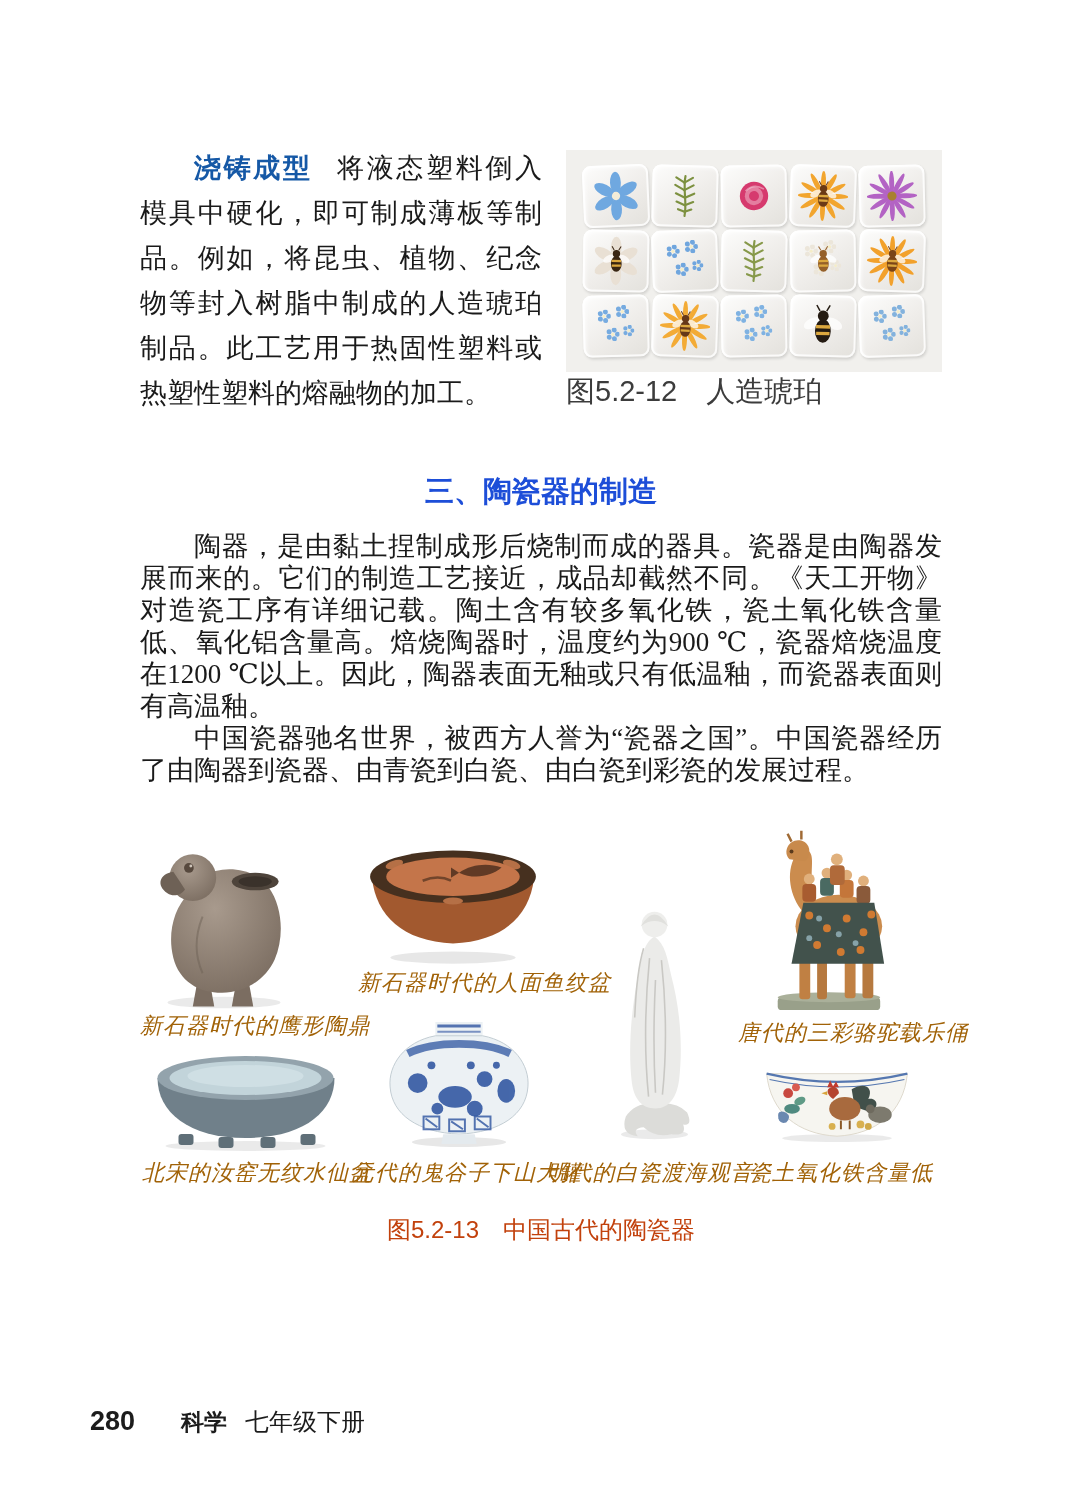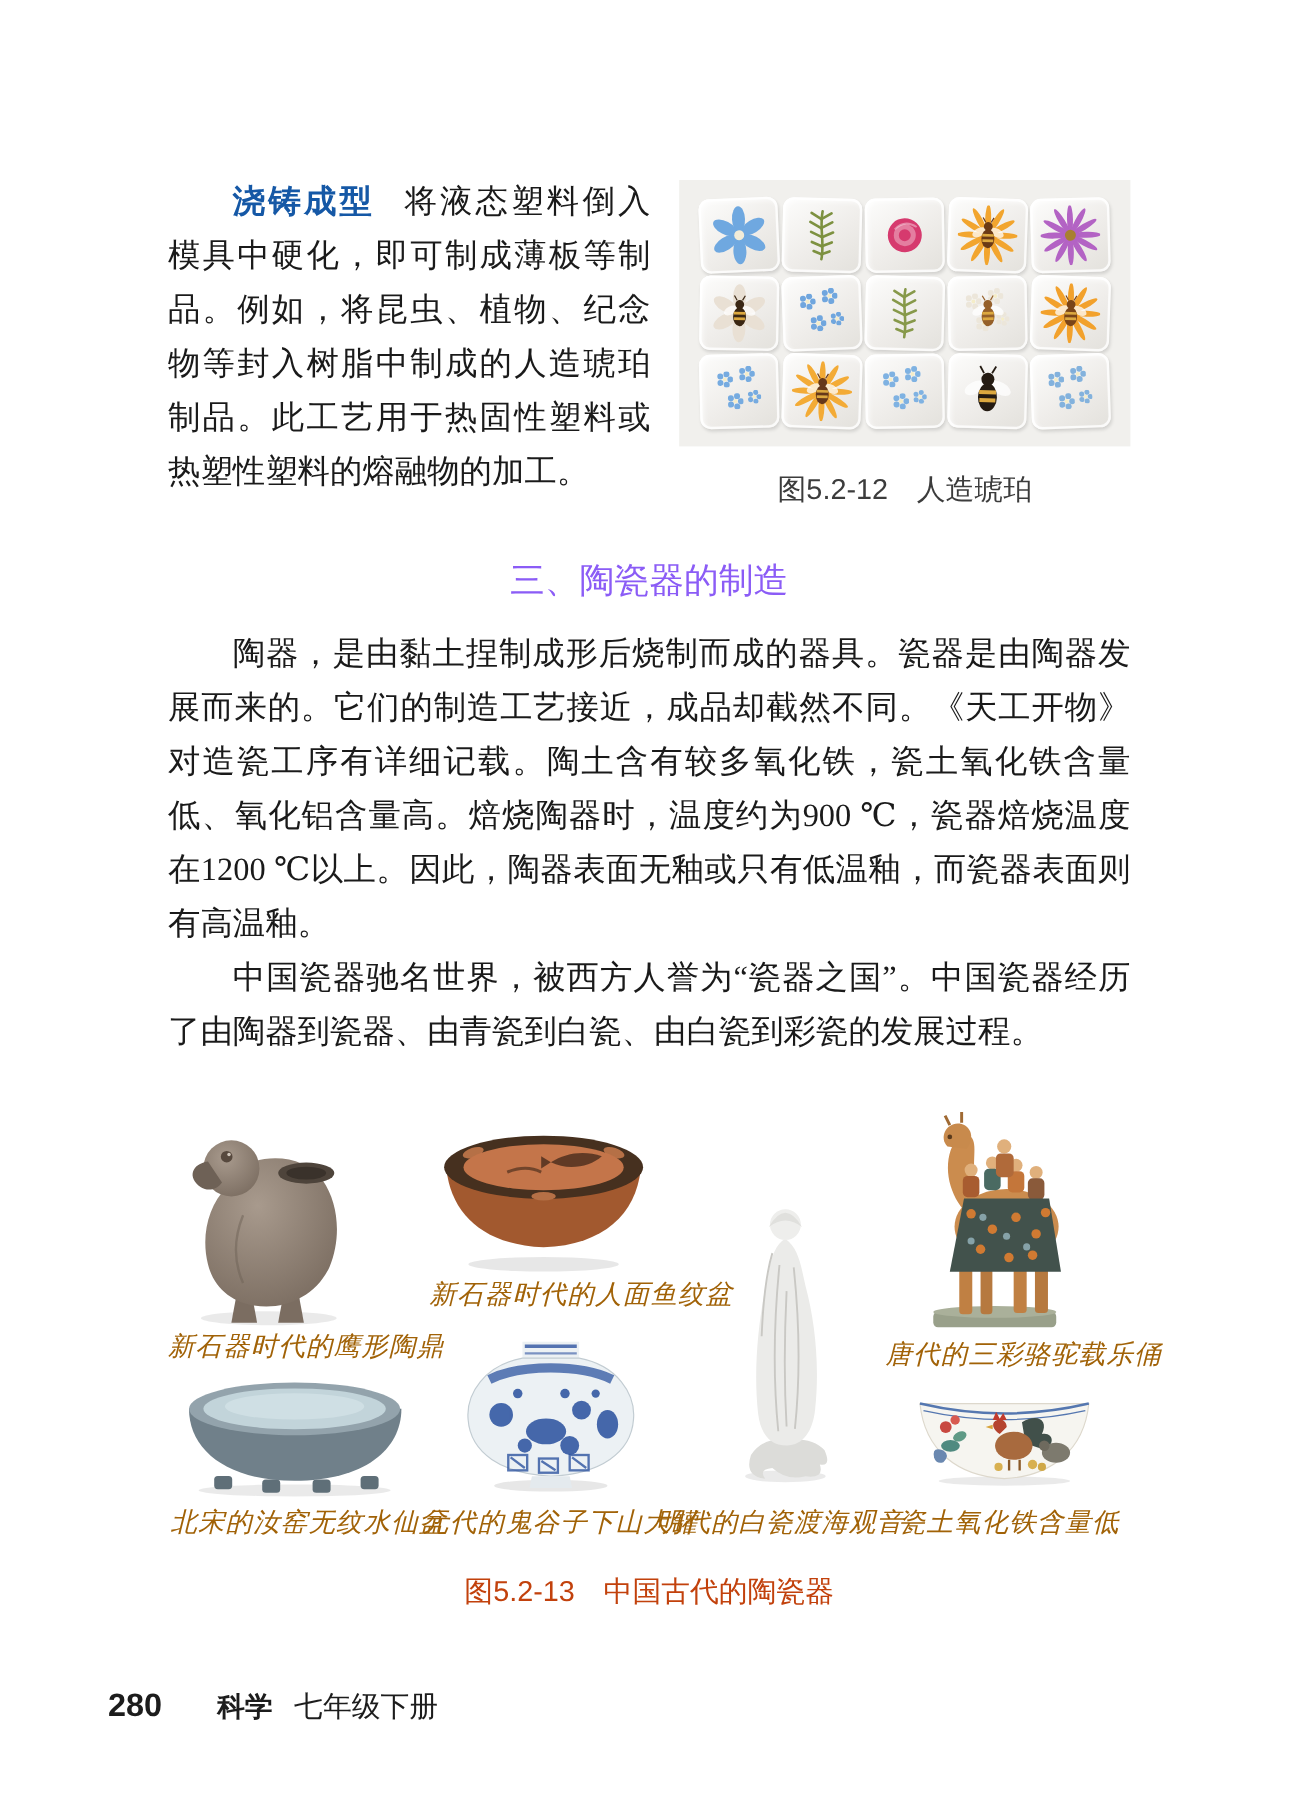--- a/index.html
+++ b/index.html
@@ -12,30 +12,30 @@
   .cast-block::after{content:"";display:block;clear:both;}
   .amber-figure{float:right;width:376px;margin:4px 0 0 24px;}
   .amber-photo{width:376px;height:222px;background:#f1f0ed;box-sizing:border-box;
                padding:15px 17px;display:grid;grid-template-columns:repeat(5,1fr);
                grid-template-rows:repeat(3,1fr);gap:3px;}
   .cube{position:relative;border-radius:9px;
         background:linear-gradient(145deg,#fdfdfc 0%,#efedea 55%,#e3e1dc 100%);
         box-shadow:inset 0 0 0 2px #ffffffcc, inset 2px 2px 5px #ffffff, 1px 2px 3px #00000022;
         display:flex;align-items:center;justify-content:center;}
   .cube svg{width:50px;height:50px;}
-  .amber-caption{margin-top:20px;text-align:center;font-family:"Liberation Sans","DejaVu Sans",sans-serif;
-                 font-size:24px;color:#3c3c3c;}
+  .amber-caption{margin-top:0;text-align:left;font-family:"Liberation Sans","DejaVu Sans",sans-serif;
+                 font-size:29px;color:#3c3c3c;}
   .cast-text{font-size:27px;line-height:45px;text-align:justify;text-indent:2em;}
   .cast-heading{color:#1558a6;font-weight:bold;font-family:"Liberation Sans","DejaVu Sans",sans-serif;
                 margin-right:0.9em;}
 
   
-  .section-heading{margin:40px 0 8px 0;text-align:center;color:#8b5cf6;font-weight:normal;
+  .section-heading{margin:56px 0 8px 0;text-align:center;color:#1d4ed8;font-weight:bold;
                    font-size:29px;font-family:"Liberation Sans","DejaVu Sans",sans-serif;}
-  .body-para{margin:0;font-size:27px;line-height:45px;text-align:justify;text-indent:2em;}
+  .body-para{margin:0;font-size:27px;line-height:32px;text-align:justify;text-indent:2em;}
   .body-para.first{margin-top:18px;}
 
   
   .ceramics-figure{position:relative;margin-top:22px;}
   .ceramics-canvas{position:relative;width:802px;height:382px;}
   .artifact{position:absolute;}
   .artifact-caption{position:absolute;text-align:center;font-size:22px;color:#a16207;
                     font-style:italic;font-family:"Liberation Serif","DejaVu Serif",serif;
                     letter-spacing:1px;white-space:nowrap;}
   .ceramics-figcaption{margin-top:24px;text-align:center;

